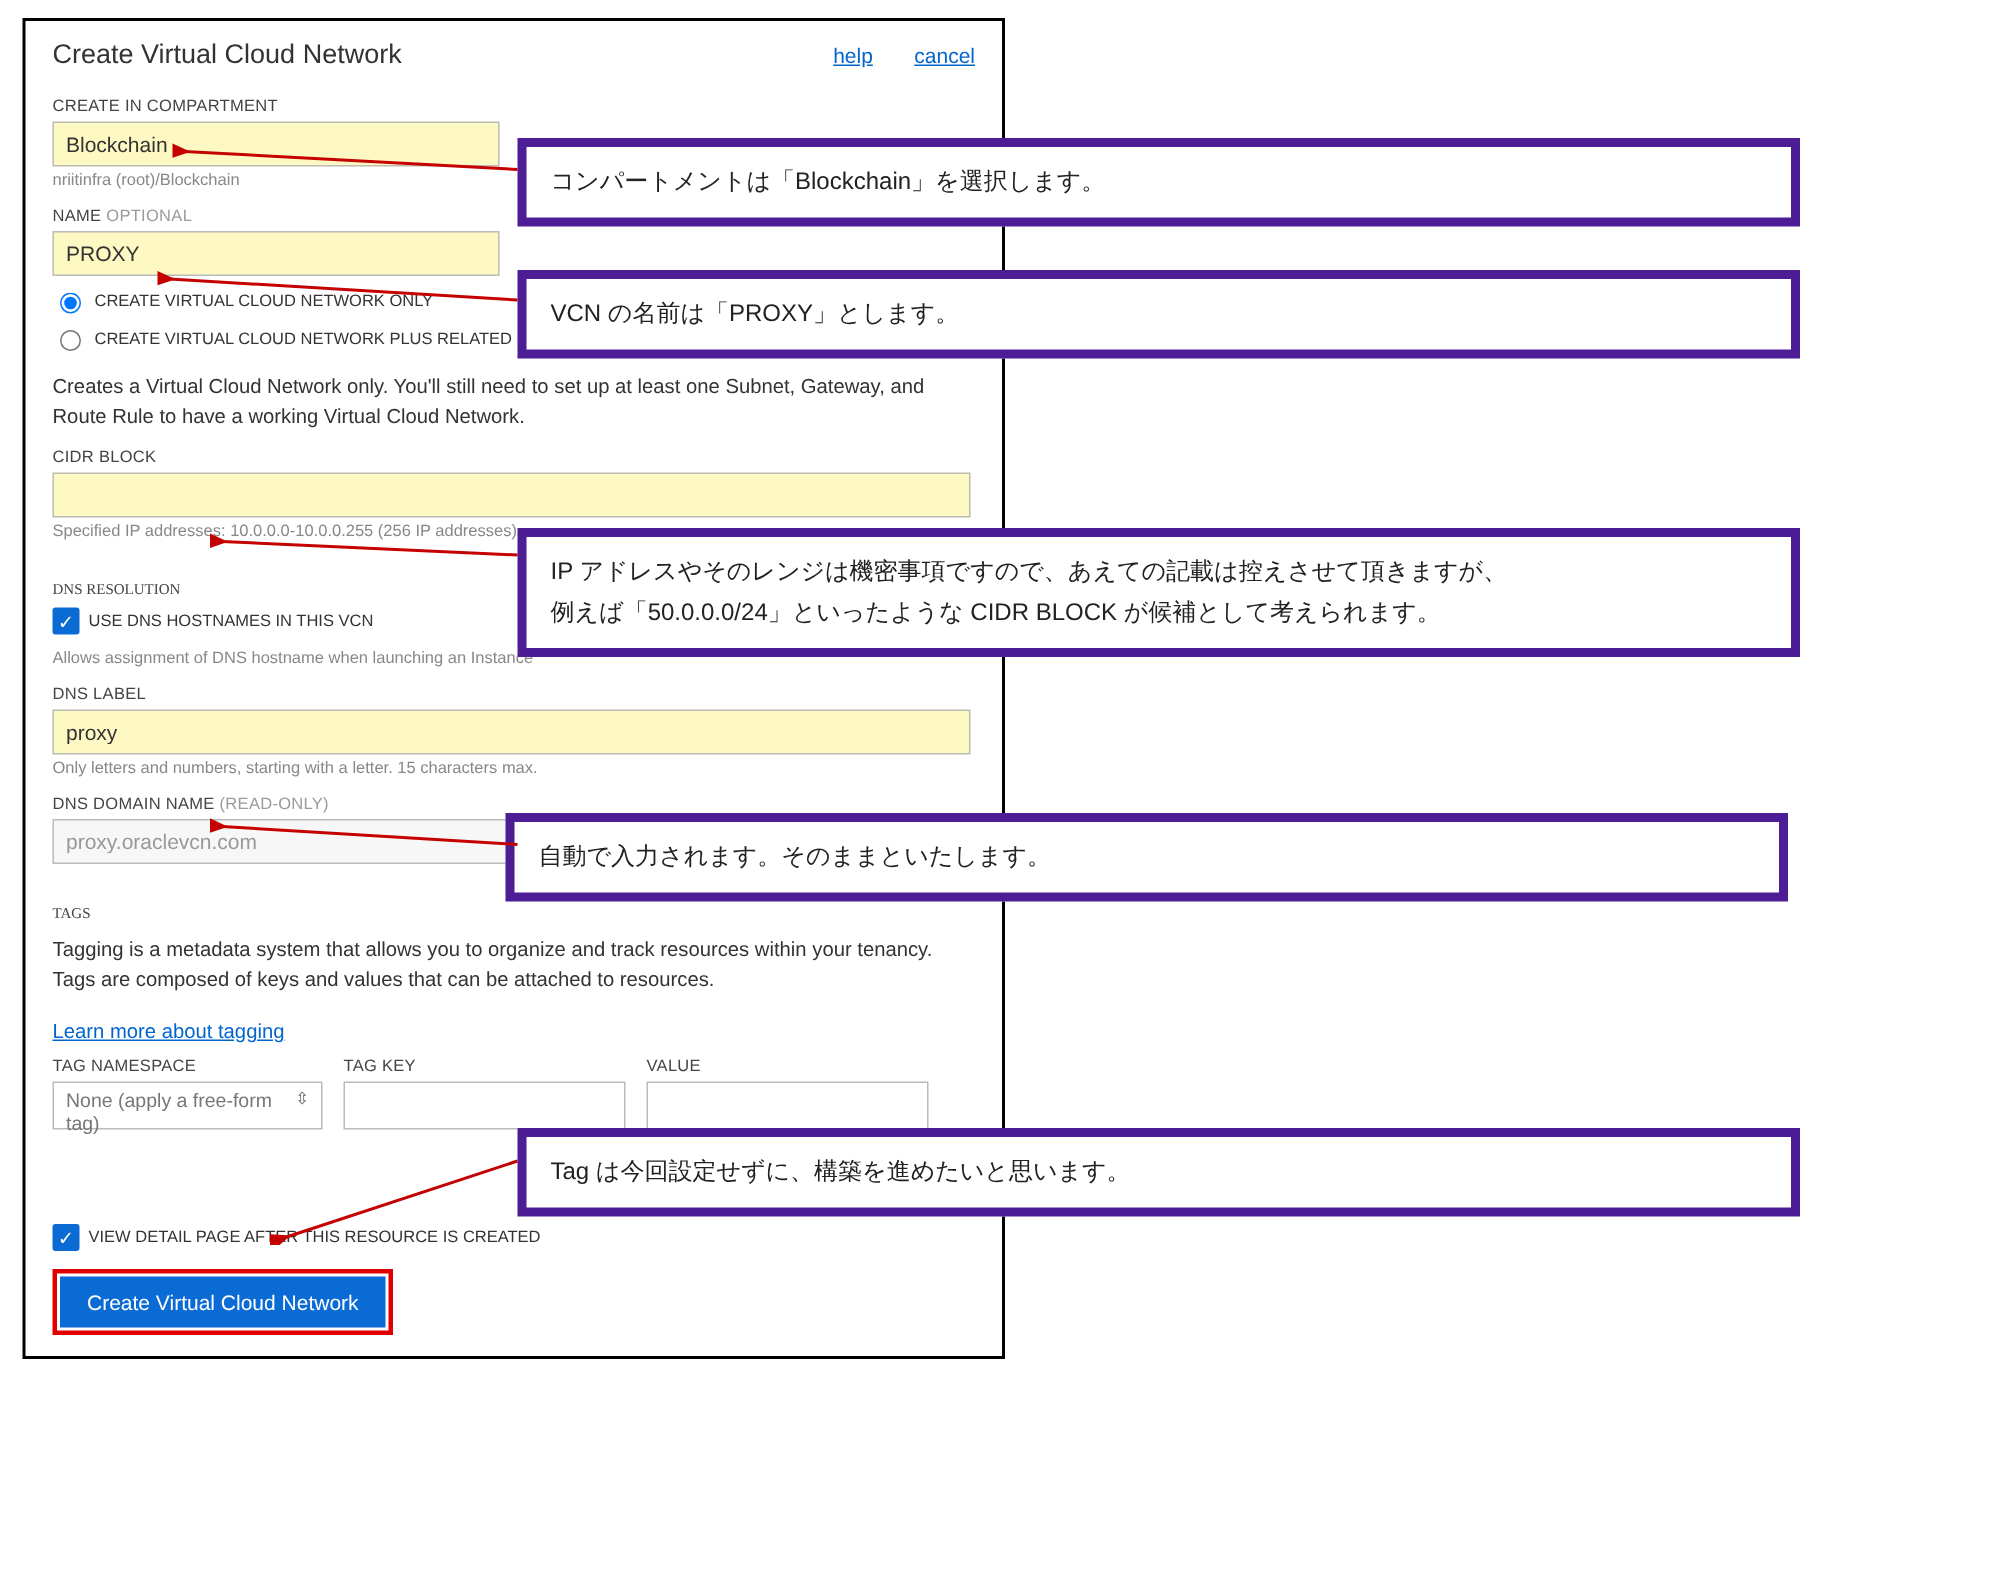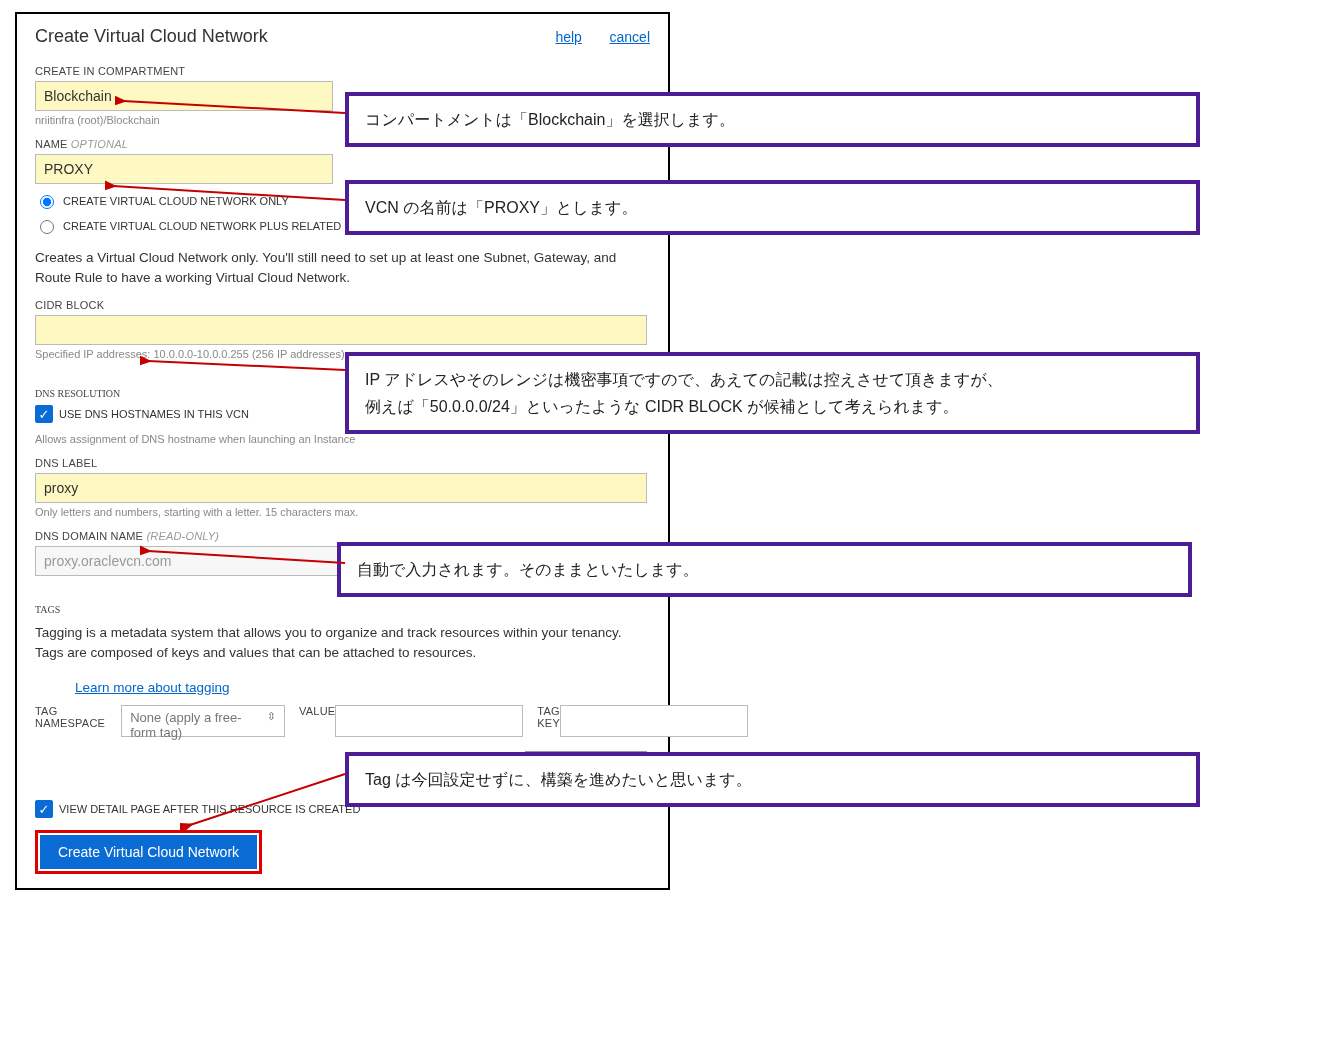--- a/index.html
+++ b/index.html
@@ -41,21 +41,20 @@
   .field-label {
     font-size: 11px;
     color: #444;
     letter-spacing: .2px;
     text-transform: uppercase;
     margin-top: 12px;
     margin-bottom: 4px;
   }
   .field-label .opt {
     color: #9a9a9a;
-    font-style: italic;
     text-transform: uppercase;
   }
   .text-input {
     width: 298px;
     height: 30px;
     border: 1px solid #bbb;
     padding: 4px 8px;
     font-size: 14px;
     color: #333;
     background: #fef9c3;
@@ -92,23 +91,23 @@
     font-size:13px;
     border-radius:2px;
   }
   .section-title {
     font-size: 10px;
     color:#444;
     margin-top:28px;
     text-transform: uppercase;
     font-family: Liberation Serif, serif;
   }
-  .link { color:#0066cc; text-decoration: underline; font-size:13.5px; display:inline-block; margin-top:10px;margin-left:40px;}
+  .link { color:#0066cc; text-decoration: underline; font-size:13.5px; display:inline-block; margin-top:10px;}
   .tag-row { display:flex; gap:14px; margin-top:10px; align-items:flex-end;}
-  .tag-col { display:flex; flex-direction:row; }
+  .tag-col { display:flex; flex-direction:column; }
   .tag-col .field-label { margin-top:0; }
   .select-box {
     width: 180px; height:32px;
     border:1px solid #bbb;
     padding:4px 8px;
     font-size:13px;
     color:#777;
     display:flex; align-items:flex-start; justify-content:space-between;
     background:#fff;
   }
@@ -132,21 +131,21 @@
   }
   .btn-primary-wrap {
     display:inline-block;
     border:3px solid #e10000;
     padding:2px;
     margin-top:12px;
   }
   
   .callout {
     position:absolute;
-    border:4px solid #4c1d95;
+    border:6px solid #4c1d95;
     background:#fff;
     padding:10px 16px;
     font-size:16px;
     color:#222;
     line-height:1.7;
     font-family: "Meiryo","Hiragino Kaku Gothic ProN",sans-serif;
   }
   .arrow { position:absolute; pointer-events:none; }
   input[type=radio]{ width:14px; height:14px; }
 </style>
@@ -217,27 +216,27 @@
 
   <div class="tag-row">
     <div class="tag-col">
       <div class="field-label">TAG NAMESPACE</div>
       <div class="select-box">
         <span>None (apply a free-form tag)</span>
         <span style="font-size:11px;color:#666;">⇳</span>
       </div>
     </div>
     <div class="tag-col">
+      <div class="field-label">TAG KEY</div>
+      <input class="small-input" style="">
+    </div>
+    <div class="tag-col">
       <div class="field-label">VALUE</div>
       <input class="small-input" style="">
     </div>
-    <div class="tag-col">
-      <div class="field-label">TAG KEY</div>
-      <input class="small-input" style="">
-    </div>
   </div>
 
   <div class="add-tag-row">
     <button class="btn-outline">+ Additional Tag</button>
   </div>
 
   <div class="check-row" style="margin-top:20px;">
     <span class="chk">✓</span>
     <label>VIEW DETAIL PAGE AFTER THIS RESOURCE IS CREATED</label>
   </div>

